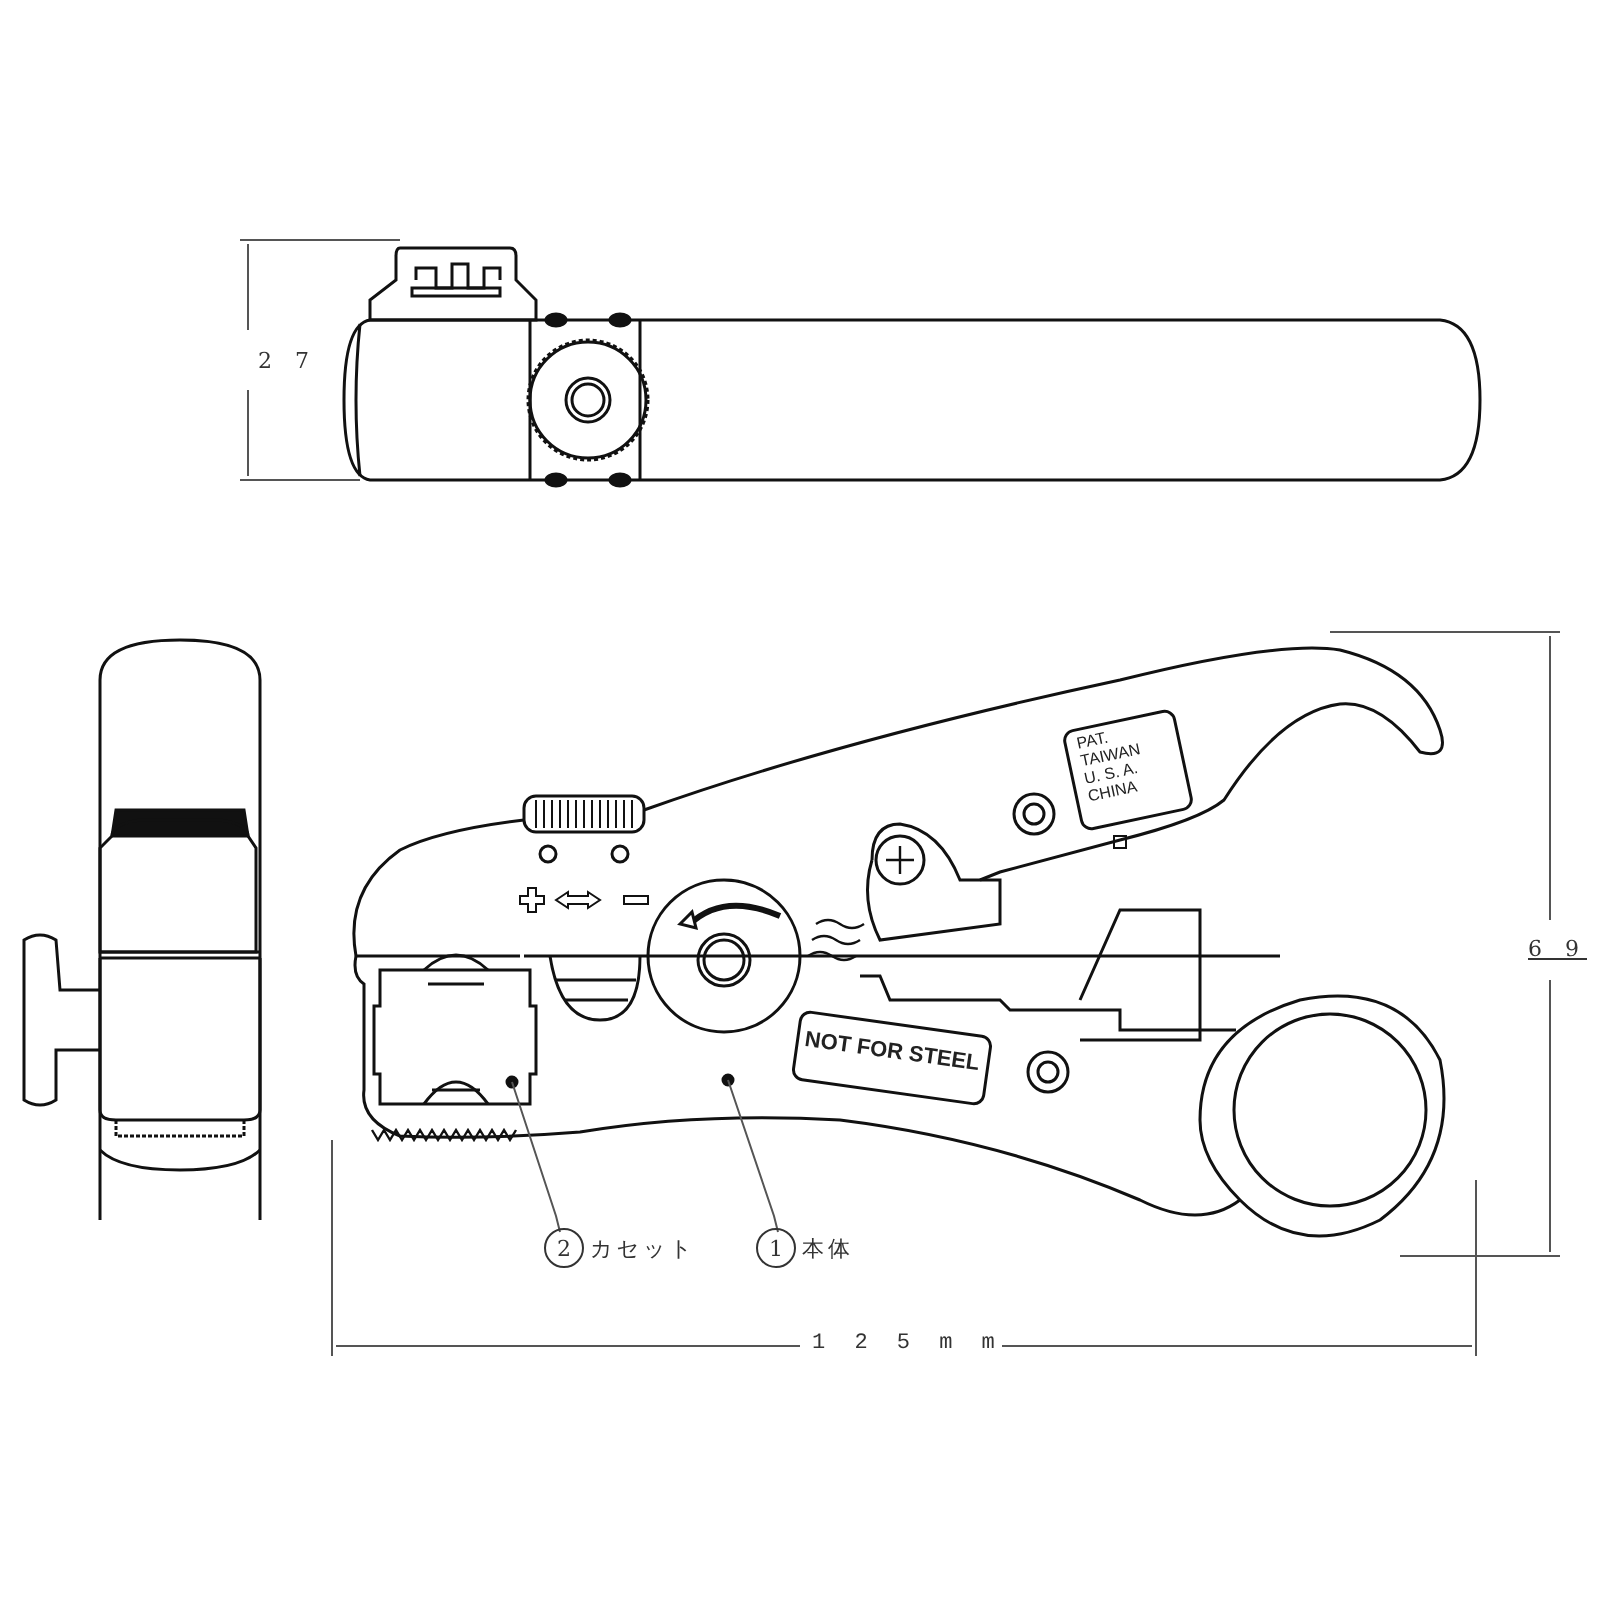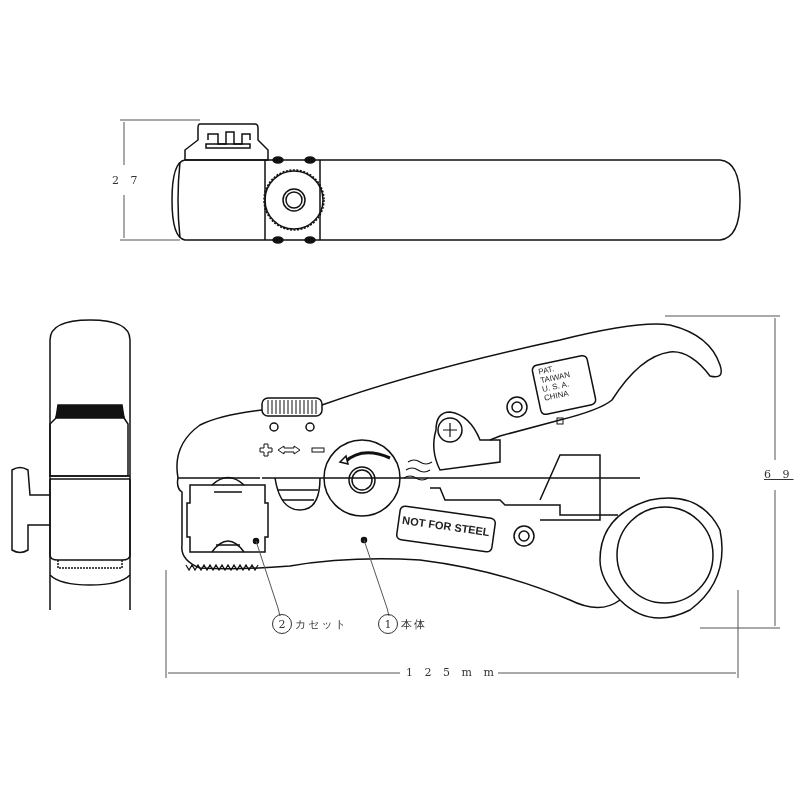--- a/index.html
+++ b/index.html
@@ -136,23 +136,23 @@
     <line x1="166" y1="570" x2="166" y2="678"></line>
     <line x1="738" y1="590" x2="738" y2="678"></line>
     <line x1="168" y1="673" x2="400" y2="673"></line>
     <line x1="480" y1="673" x2="736" y2="673"></line>
 
     <path d="M256,541 L278,608 L280,616"></path>
     <path d="M364,540 L387,608 L389,616"></path>
   </g>
 </svg>
 
-<div class="lbl" style="left:112px;top:174px;">2 7</div>
+<div class="lbl" style="left:129px;top:174px;">2 7</div>
 <div class="lbl" style="left:764px;top:468px;text-decoration:underline;">6 9</div>
-<div class="lbl" style="left:406px;top:666px;">1 2 5 m m</div>
+<div class="lbl" style="left:406px;top:666px;font-family:Liberation Mono, monospace;">1 2 5 m m</div>
 
 <div class="callout" style="left:272px;top:614px;">
   <span class="circ">2</span>
   <span>カセット</span>
 </div>
 <div class="callout" style="left:378px;top:614px;">
   <span class="circ">1</span>
   <span>本体</span>
 </div>
 

